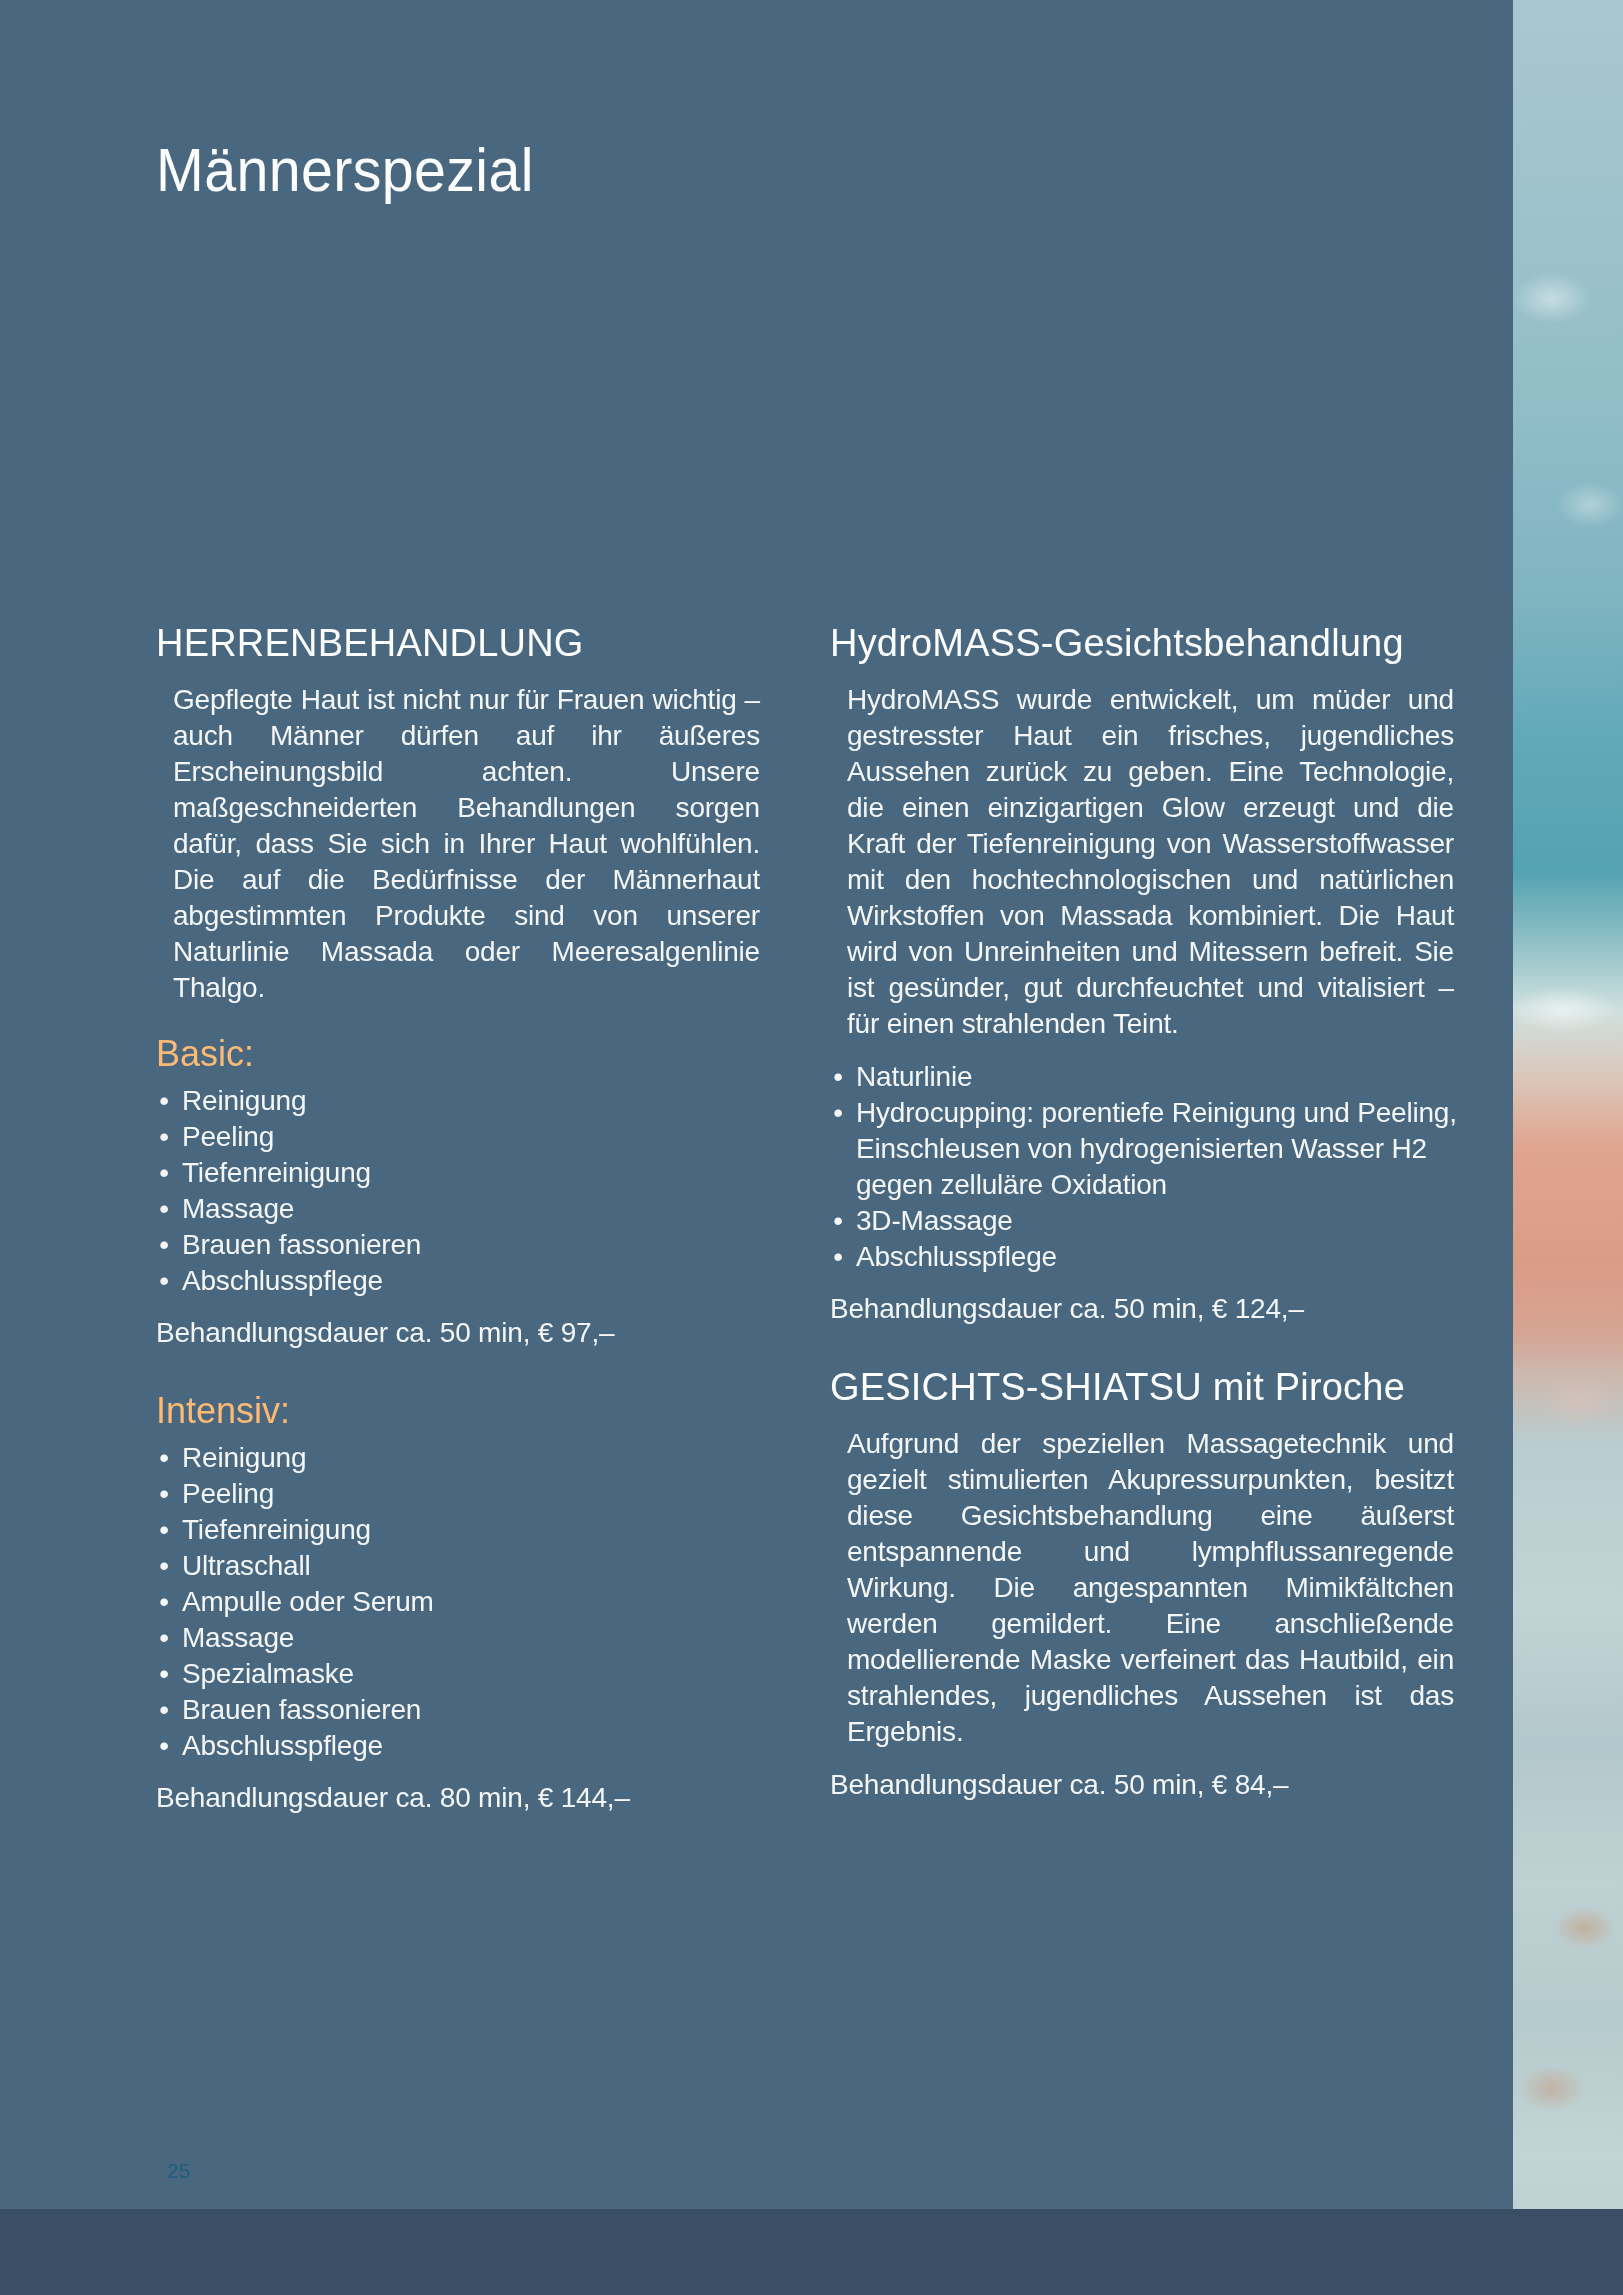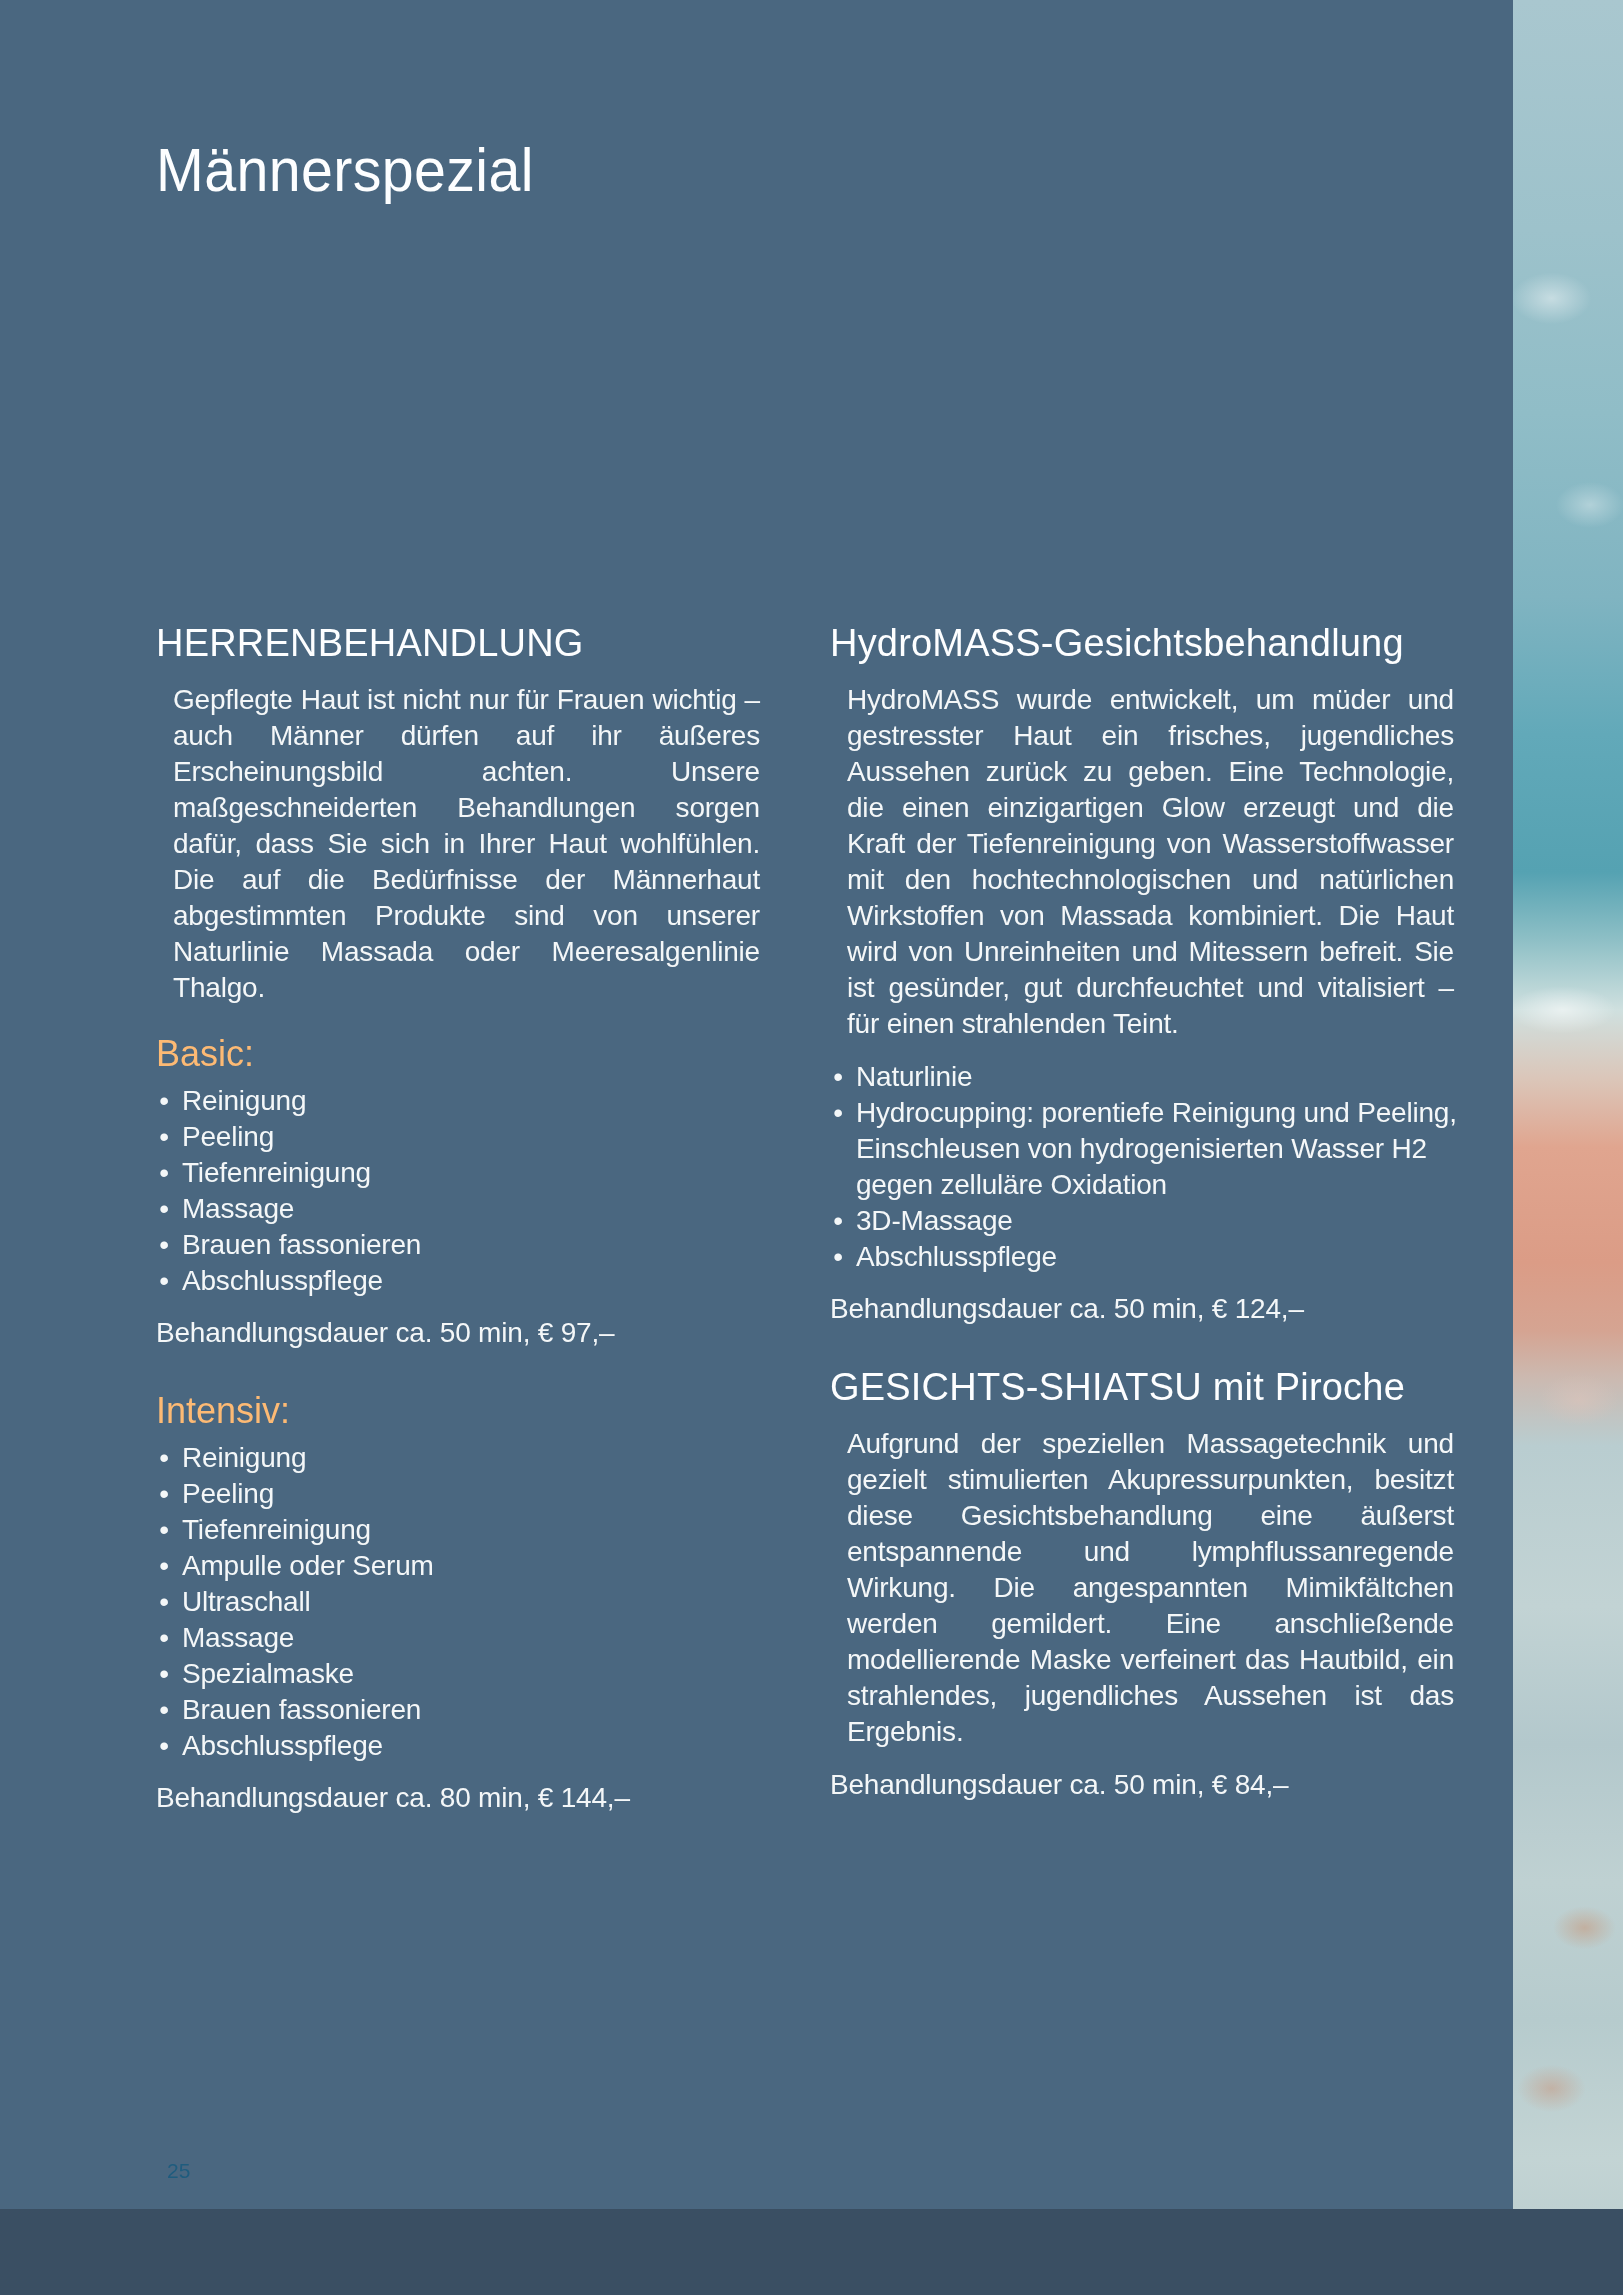--- a/index.html
+++ b/index.html
@@ -121,22 +121,22 @@
         <li class="bullet-item">Brauen fassonieren</li>
         <li class="bullet-item">Abschlusspflege</li>
       </ul>
     <p class="duration">Behandlungsdauer ca. 50 min, € 97,–</p>
 
     <h3 class="sub-heading mt-lg">Intensiv:</h3>
     <ul class="bullet-list">
         <li class="bullet-item">Reinigung</li>
         <li class="bullet-item">Peeling</li>
         <li class="bullet-item">Tiefenreinigung</li>
+        <li class="bullet-item">Ultraschall</li>
         <li class="bullet-item">Ampulle oder Serum</li>
-        <li class="bullet-item">Ultraschall</li>
         <li class="bullet-item">Massage</li>
         <li class="bullet-item">Spezialmaske</li>
         <li class="bullet-item">Brauen fassonieren</li>
         <li class="bullet-item">Abschlusspflege</li>
       </ul>
     <p class="duration">Behandlungsdauer ca. 80 min, € 144,–</p>
   </section>
 
   <section class="col col-right">
     <h2 class="sec-heading">HydroMASS-Gesichtsbehandlung</h2>

